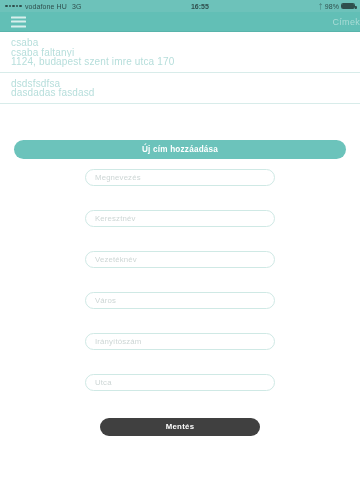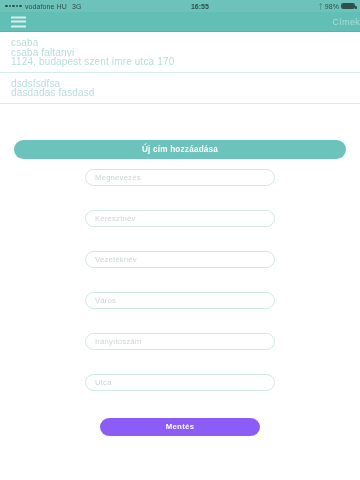--- a/index.html
+++ b/index.html
@@ -127,21 +127,21 @@
     color:#3a4a49;
     outline:none;
     letter-spacing:0.15px;
   }
   .field::placeholder { color:#cdd6d5; }
 
   .save-btn {
     margin-top:3px;
     width:160px;
     height:18px;
-    background:#8b5cf6;
+    background:#404040;
     border:none;
     border-radius:9px;
     color:#ffffff;
     font-size:7.8px;
     font-weight:bold;
     letter-spacing:0.3px;
     cursor:pointer;
     display:flex; align-items:center; justify-content:center;
   }
 

